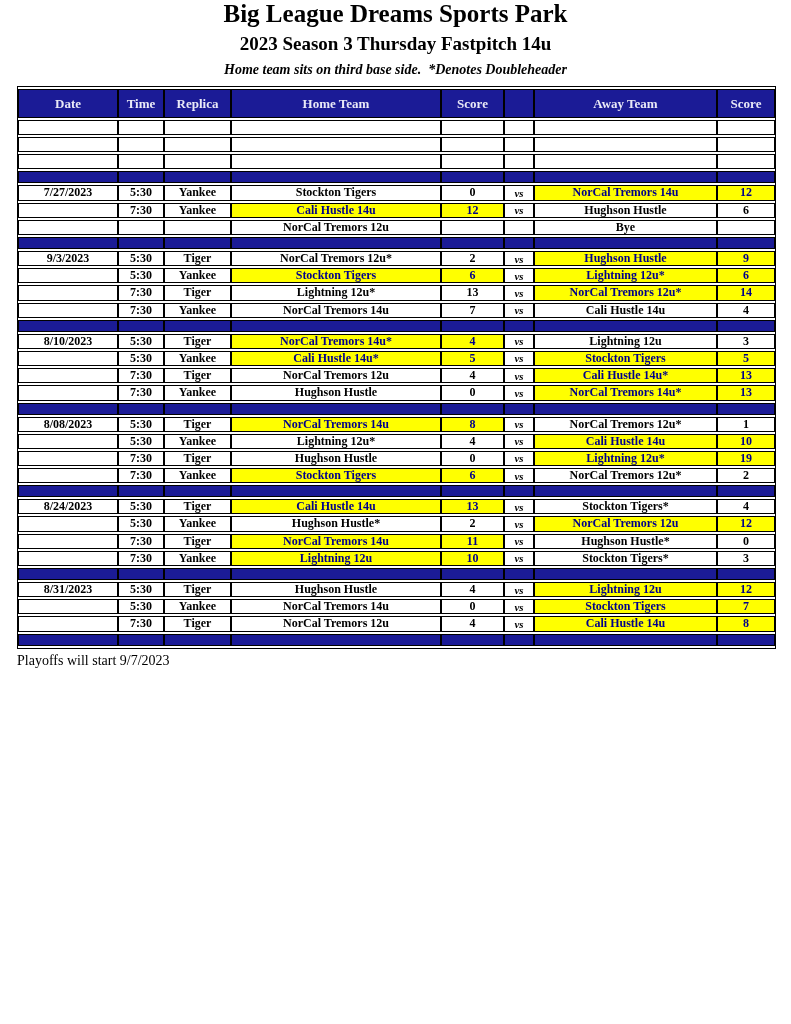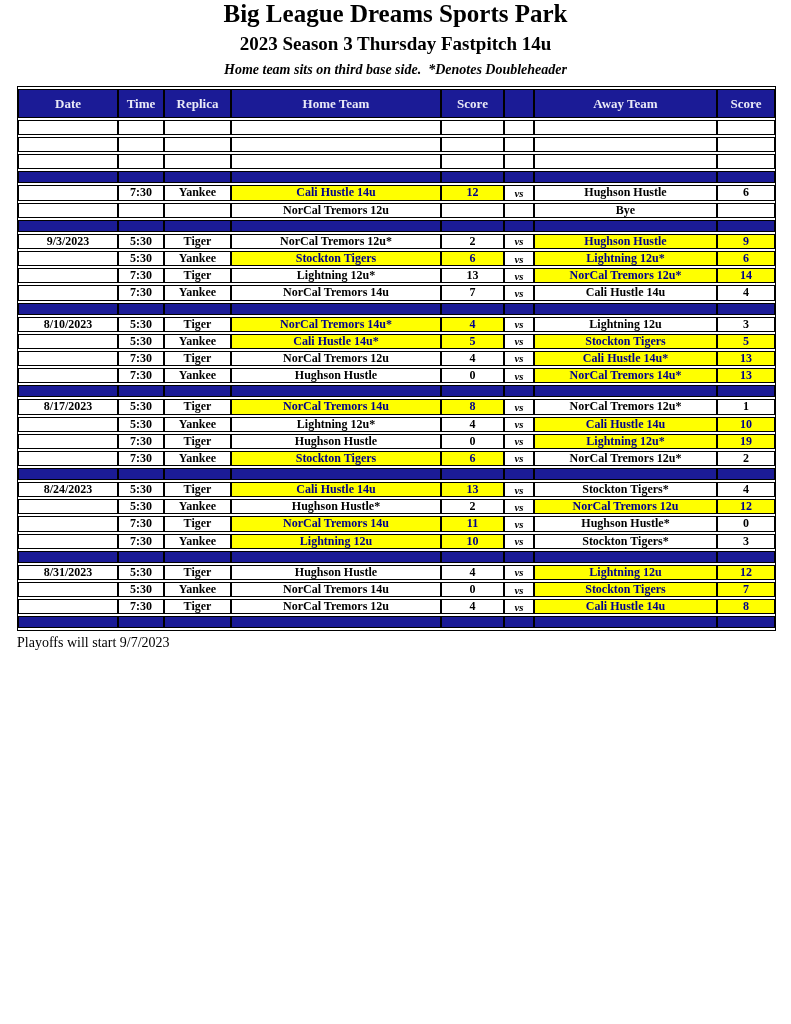--- a/index.html
+++ b/index.html
@@ -136,20 +136,30 @@
           <td></td>
           <td></td>
           <td></td>
           <td></td>
           <td></td>
           <td></td>
           <td></td>
           <td></td>
         </tr>
         <tr>
+          <td>7/27/2023</td>
+          <td>5:30</td>
+          <td>Yankee</td>
+          <td>Stockton Tigers</td>
+          <td>0</td>
+          <td class="vs">vs</td>
+          <td class="hl">NorCal Tremors 14u</td>
+          <td class="hl">12</td>
+        </tr>
+        <tr>
           <td></td>
           <td>7:30</td>
           <td>Yankee</td>
           <td class="hl">Cali Hustle 14u</td>
           <td class="hl">12</td>
           <td class="vs">vs</td>
           <td>Hughson Hustle</td>
           <td>6</td>
         </tr>
         <tr>
@@ -266,21 +276,21 @@
           <td></td>
           <td></td>
           <td></td>
           <td></td>
           <td></td>
           <td></td>
           <td></td>
           <td></td>
         </tr>
         <tr>
-          <td>8/17/2023</td>
+          <td>8/08/2023</td>
           <td>5:30</td>
           <td>Tiger</td>
           <td class="hl">NorCal Tremors 14u</td>
           <td class="hl">8</td>
           <td class="vs">vs</td>
           <td>NorCal Tremors 12u*</td>
           <td>1</td>
         </tr>
         <tr>
           <td></td>

